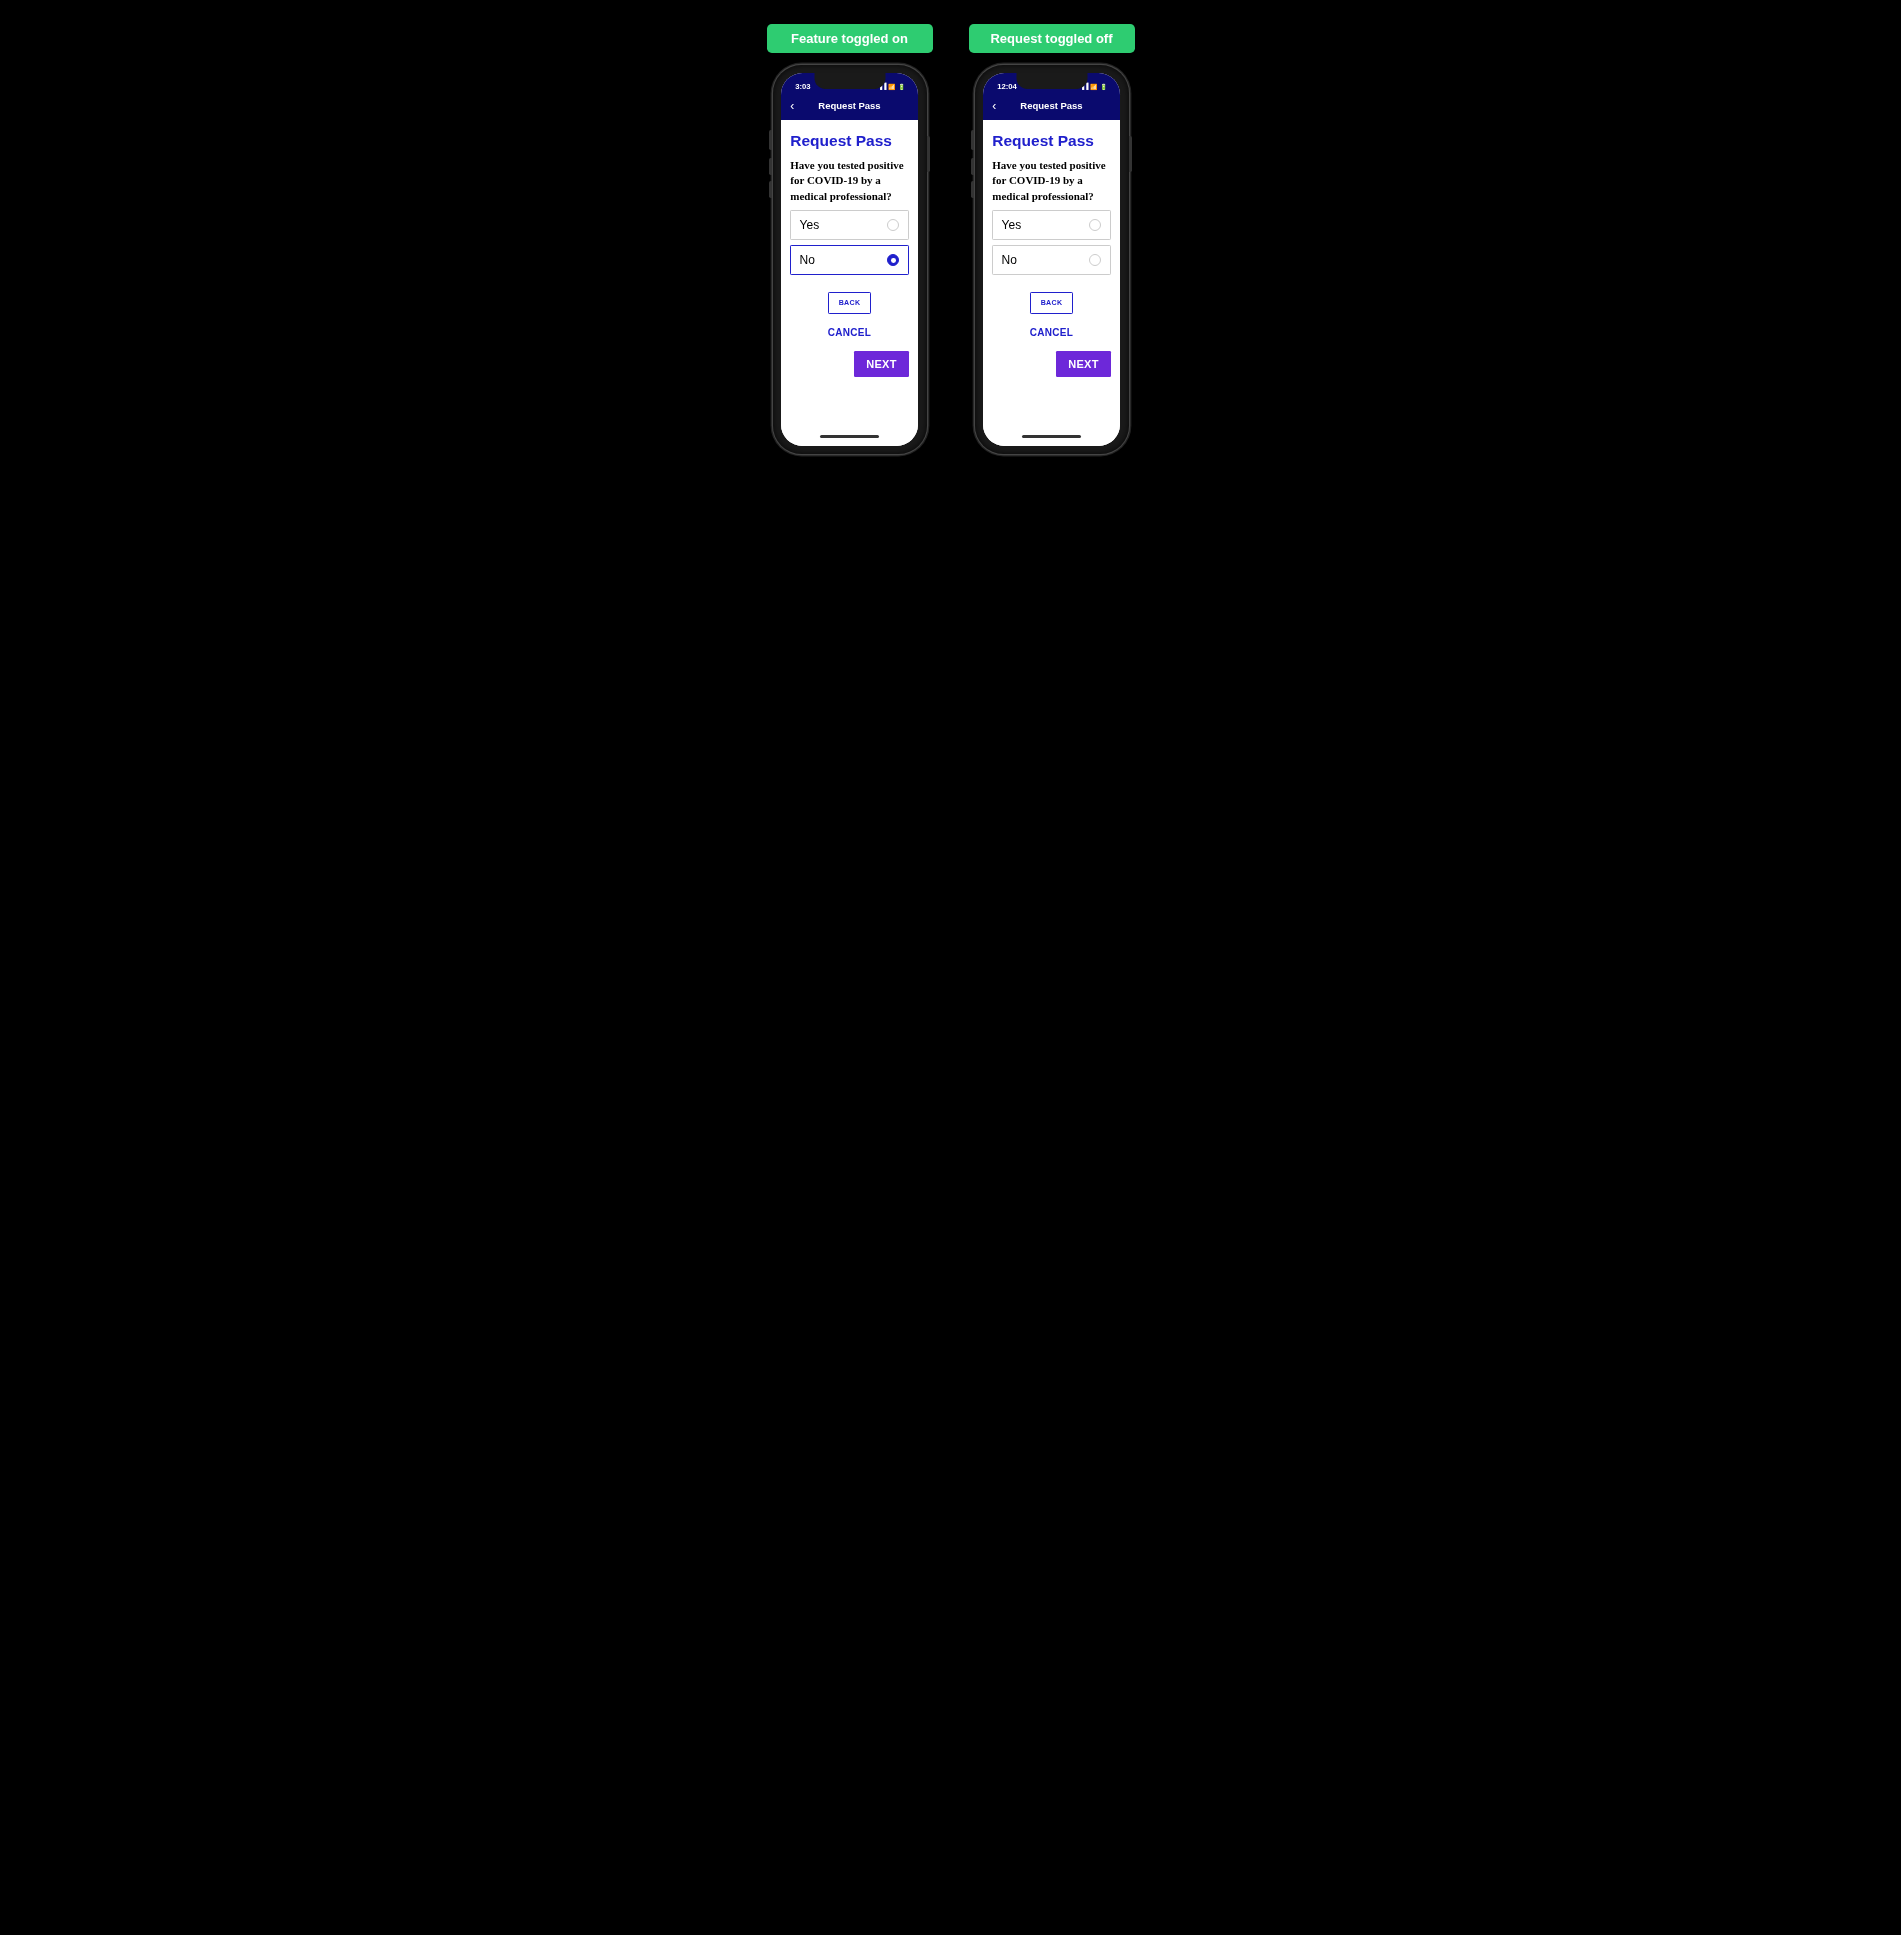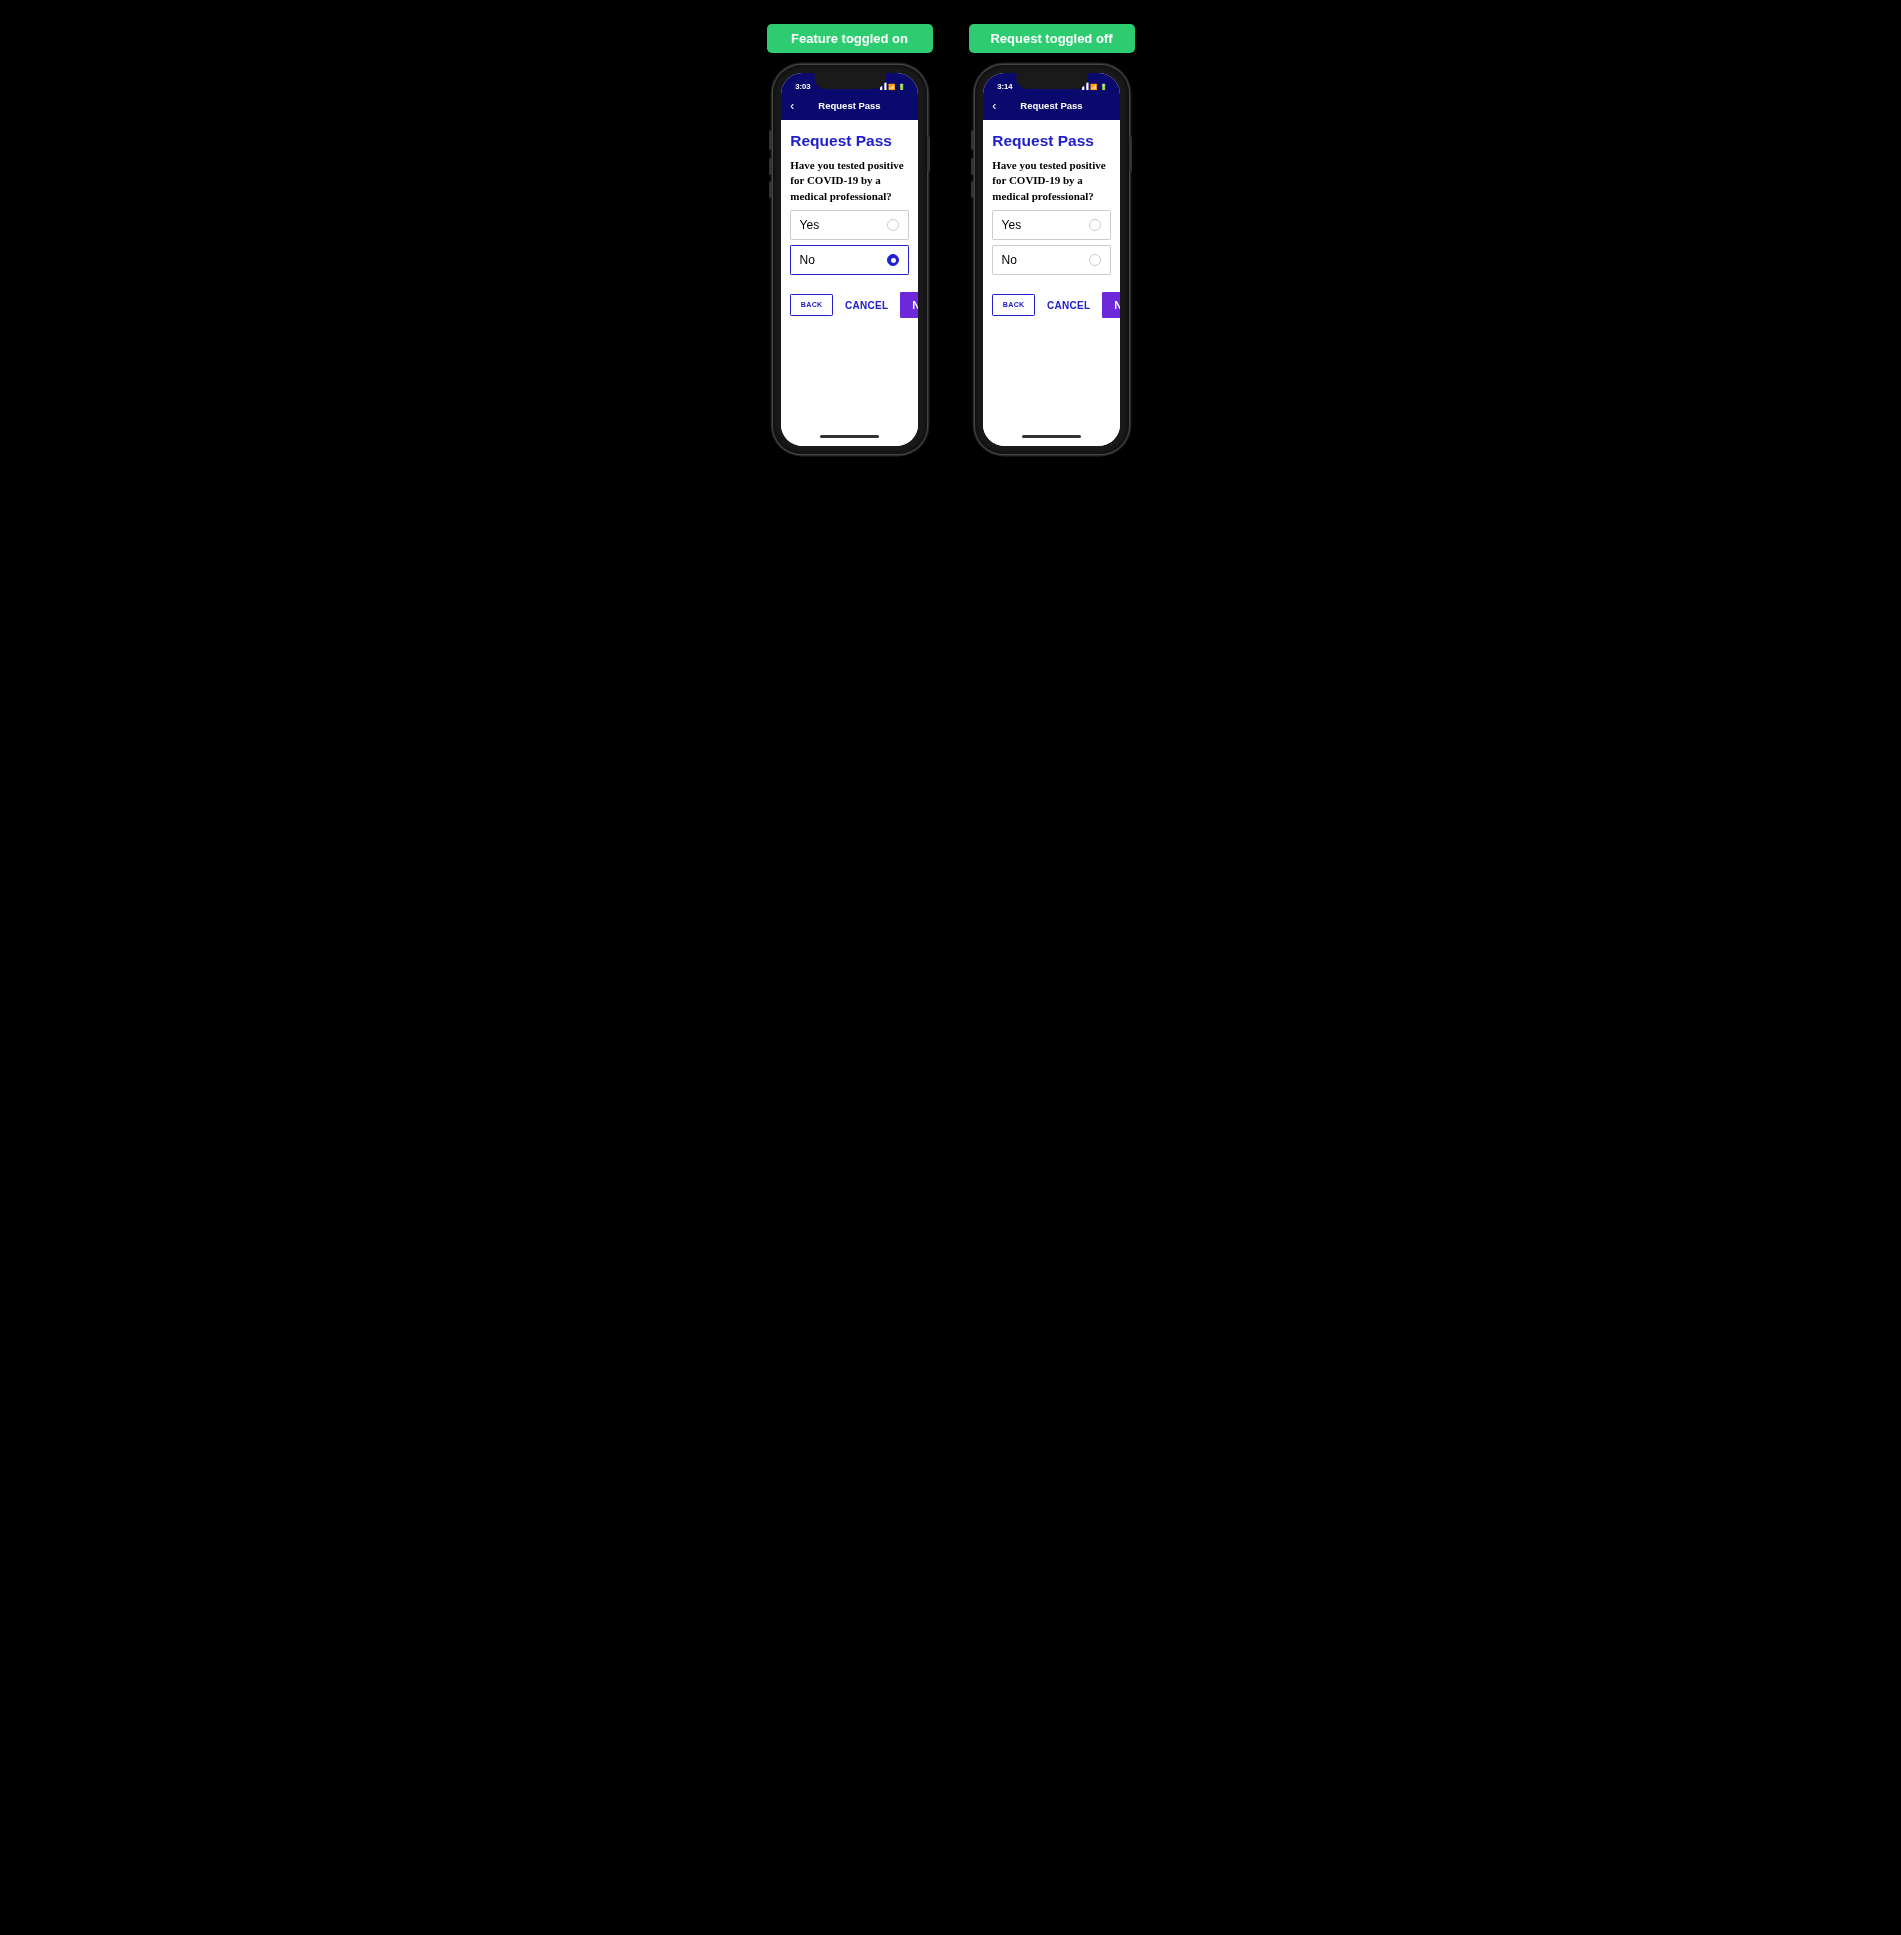--- a/index.html
+++ b/index.html
@@ -207,20 +207,21 @@
       height: 4.8px;
       border-radius: 50%;
       background: #fff;
     }
 
     .action-buttons {
       display: flex;
       align-items: center;
       margin-top: 16.6px;
       gap: 7.1px;
+      flex-direction: column;
     }
 
     .btn-back {
       border: 1.2px solid #2020cc;
       color: #2020cc;
       background: transparent;
       padding: 6px 9.5px;
       font-size: 7.1px;
       font-weight: 700;
       cursor: pointer;
@@ -345,21 +346,21 @@
   <div class="phone-section">
     <div class="feature-badge">Request toggled off</div>
 
     <div class="phone-outer">
       <div class="vol-up"></div>
       <div class="vol-down"></div>
       <div class="phone-inner">
         <div class="notch"></div>
 
         <div class="status-bar">
-          <span class="status-time">3:14</span>
+          <span class="status-time">12:04</span>
           <div class="status-icons">
             <span>▐▐</span>
             <span>📶</span>
             <span>🔋</span>
           </div>
         </div>
 
         <div class="nav-bar">
           <span class="nav-back">‹</span>
           <span class="nav-title">Request Pass</span>

